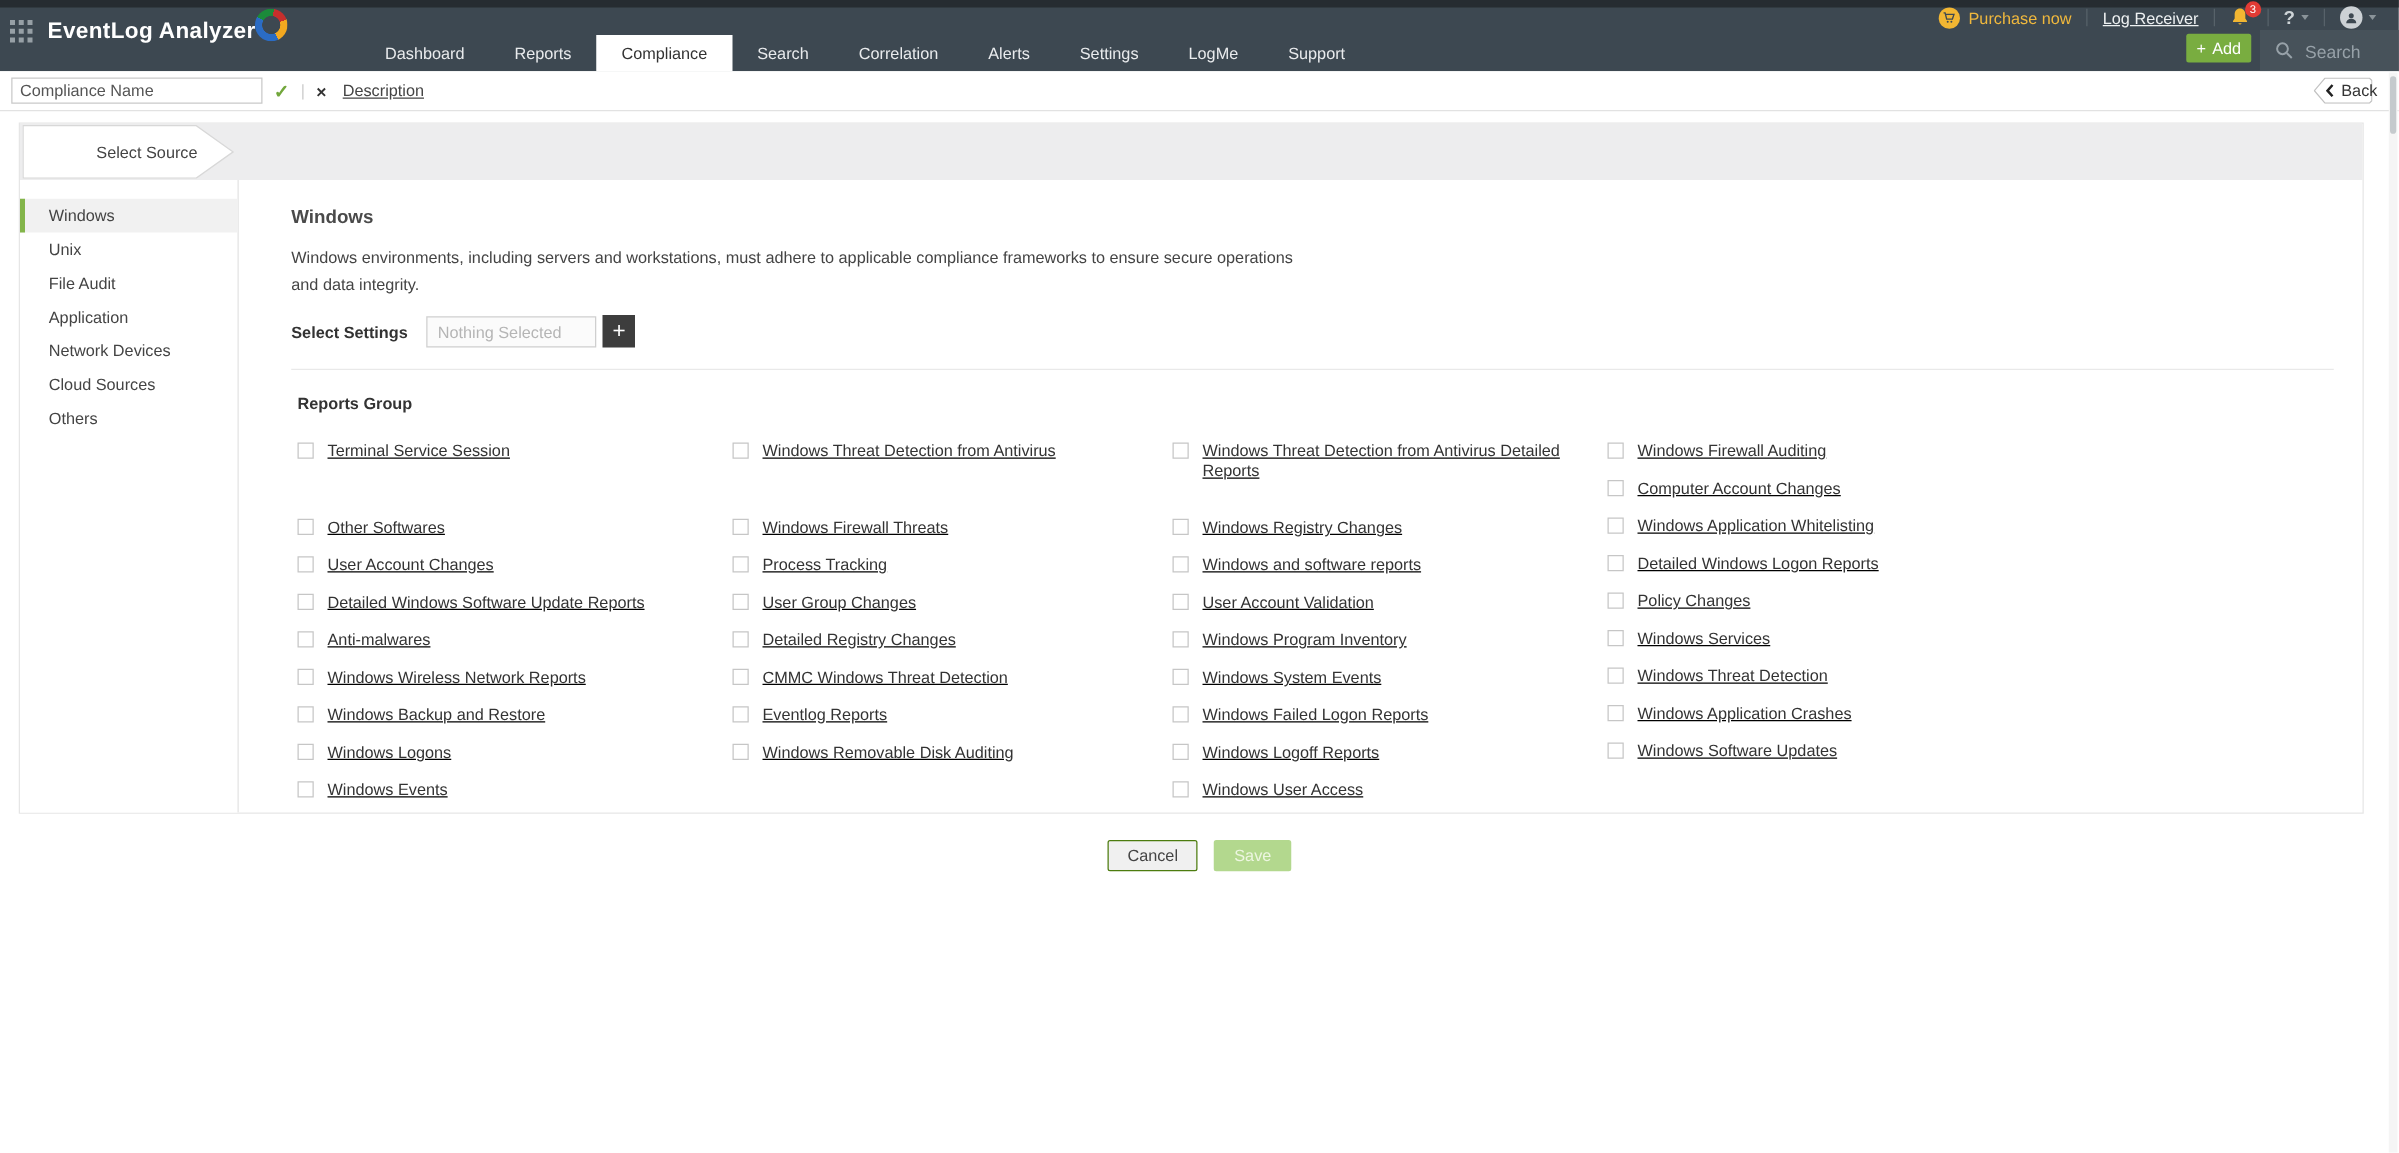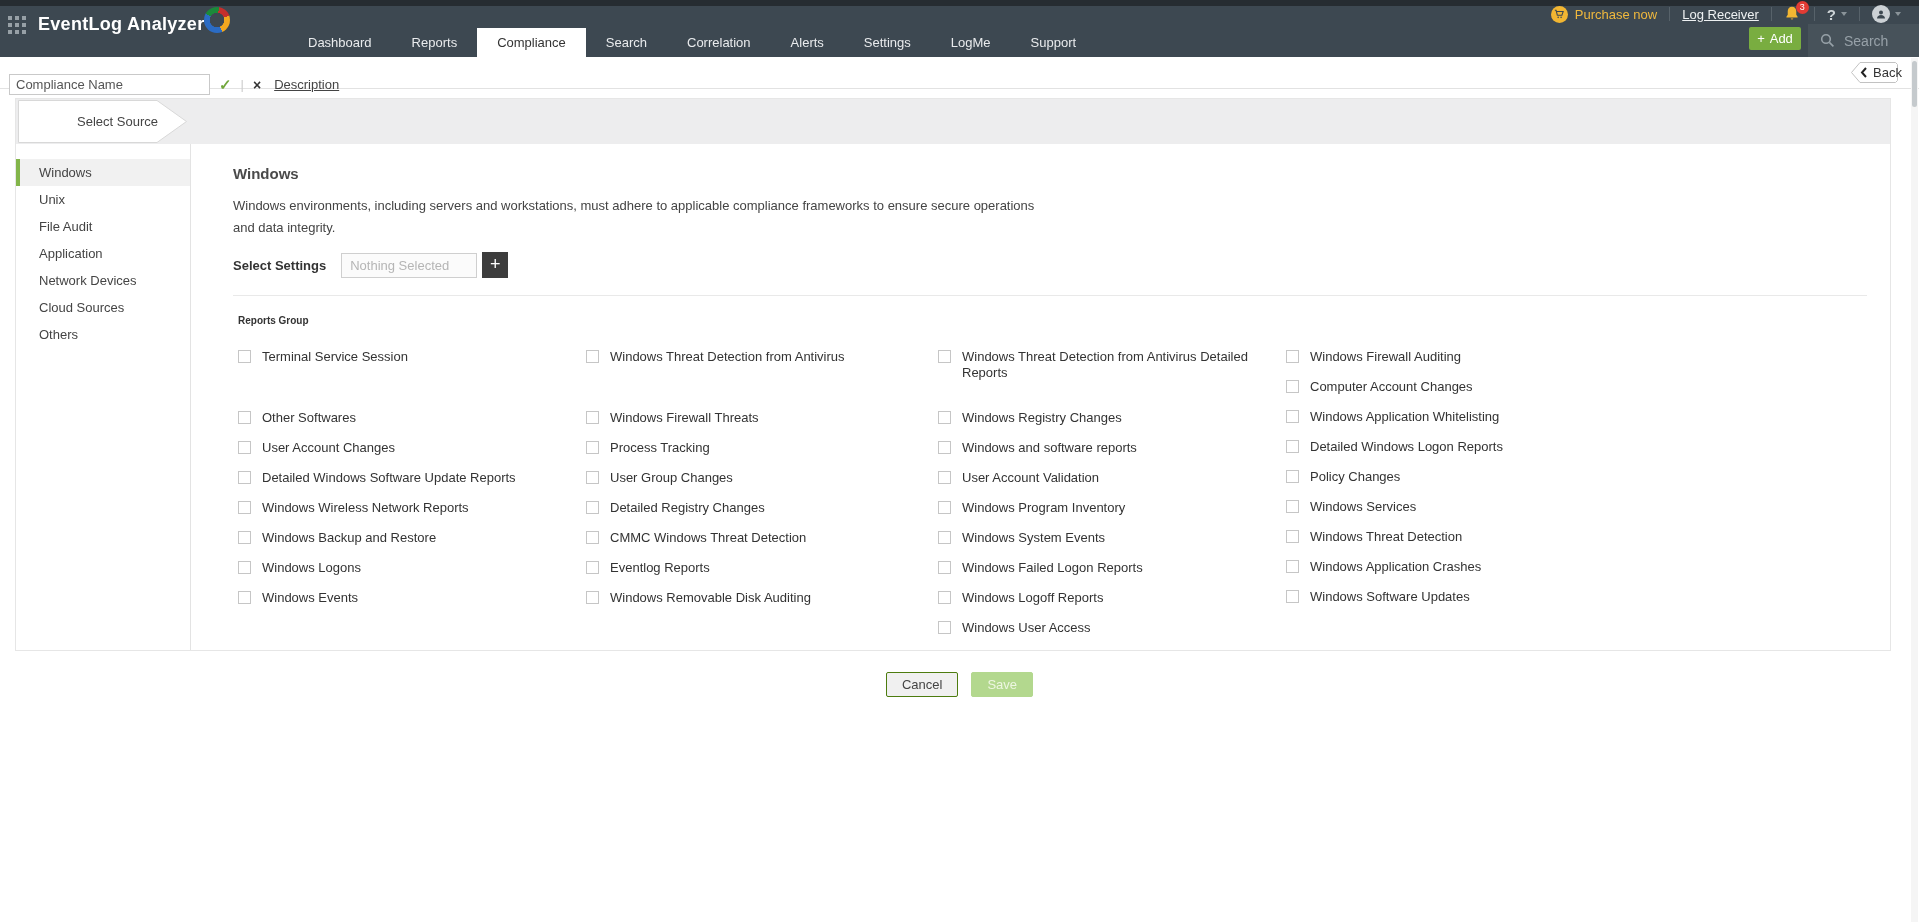--- a/index.html
+++ b/index.html
@@ -33,21 +33,21 @@
   .user-wrap { display:flex; align-items:center; gap:5px; cursor:pointer; }
   .avatar { width:18px; height:18px; border-radius:50%; background:#ccd1d5; display:flex; align-items:center; justify-content:center; }
 
   .add-btn { position:absolute; left:1749px; top:27px; width:52px; height:23px; background:#79ad40; border-radius:2px;
              color:#fff; font-size:13px; display:flex; align-items:center; justify-content:center; gap:5px; cursor:pointer; }
   .search-box { position:absolute; left:1808px; top:24px; width:111px; height:33px; background:#47525a;
                 display:flex; align-items:center; gap:9px; padding-left:12px; color:#97a1a8; font-size:14px; cursor:text; }
 
   
   .toolbar { position:absolute; top:57px; left:0; width:1919px; height:32px; background:#fff; border-bottom:1px solid #e2e2e2; }
-  .toolbar-left { position:absolute; left:9px; top:17px; display:flex; align-items:center; gap:9px; }
+  .toolbar-left { position:absolute; left:9px; top:5px; display:flex; align-items:center; gap:9px; }
   .name-input { width:201px; height:21px; border:1px solid #c9c9c9; font-size:13px; padding:0 6px; color:#333; outline:none; font-family:"Liberation Sans",sans-serif; }
   .name-input::placeholder { color:#555; }
   .tb-check { color:#72a73c; font-size:15px; font-weight:bold; cursor:pointer; }
   .tb-sep { color:#ccc; font-size:13px; }
   .tb-x { color:#333; font-size:14px; font-weight:bold; cursor:pointer; }
   .desc-link { color:#444; font-size:13px; text-decoration:underline; cursor:pointer; margin-left:4px; }
   .back-btn { position:absolute; right:21px; top:5px; width:47px; height:21px; cursor:pointer; }
   .back-btn svg { position:absolute; left:0; top:0; }
   .back-label { position:absolute; left:22px; top:3px; font-size:13px; color:#333; }
 
@@ -63,23 +63,23 @@
 
   .content { position:absolute; left:176px; top:45px; right:1px; bottom:1px; padding:21px 22px 0 41px; overflow:hidden; }
   .content-heading { font-size:15px; color:#4a4a4a; font-weight:bold; margin-bottom:13px; }
   .content-desc { font-size:13px; color:#444; line-height:22px; max-width:810px; margin-bottom:13px; }
   .devices-row { display:flex; align-items:center; }
   .devices-label { font-size:13px; font-weight:bold; color:#333; margin-right:15px; }
   .devices-select { width:136px; height:25px; border:1px solid #cfcfcf; background:#fbfbfb; color:#b5b5b5; font-size:13px;
                     display:flex; align-items:center; padding-left:8px; cursor:pointer; }
   .plus-btn { width:26px; height:26px; background:#3d3d3d; color:#fff; font-size:18px; line-height:24px; text-align:center; margin-left:5px; cursor:pointer; }
   .content-hr { border:none; border-top:1px solid #e9e9e9; margin:17px 0 0 0; }
-  .reports-group-label { font-size:10px; font-weight:bold; color:#333; margin:19px 0 10px 5px; }
-
-  .cb-grid { display:grid; grid-template-columns:348px 352px 348px auto; margin:23px 0 0 5px; align-items:start; }
+  .reports-group-label { font-size:13px; font-weight:bold; color:#333; margin:19px 0 10px 5px; }
+
+  .cb-grid { display:grid; grid-template-columns:348px 352px 348px auto; margin:23px 0 0 5px; align-items:start;text-decoration:underline; }
   .cb-col { display:flex; flex-direction:column; }
   .cb-item { min-height:30px; display:flex; align-items:flex-start; gap:11px; cursor:pointer; }
   .cb-item.tall { min-height:61px; }
   .cb-box { width:13px; height:13px; border:1px solid #c6c6c6; background:#fff; flex:none; margin-top:1px; }
   .cb-label { font-size:13px; color:#333; line-height:16px; max-width:318px; }
 
   
   .footer { position:absolute; top:672px; left:0; width:1919px; display:flex; justify-content:center; gap:13px; }
   .btn { font-size:13px; padding:4px 15px; border-radius:2px; cursor:pointer; font-family:"Liberation Sans",sans-serif; }
   .btn-cancel { background:#f0f0f0; border:1px solid #4d7c0f; color:#444; }
@@ -255,20 +255,24 @@
           <div class="cb-item">
           <span class="cb-box"></span>
           <span class="cb-label">User Account Changes</span>
         </div>
           <div class="cb-item">
           <span class="cb-box"></span>
           <span class="cb-label">Detailed Windows Software Update Reports</span>
         </div>
           <div class="cb-item">
           <span class="cb-box"></span>
+          <span class="cb-label">Anti-malwares</span>
+        </div>
+          <div class="cb-item">
+          <span class="cb-box"></span>
           <span class="cb-label">Windows Wireless Network Reports</span>
         </div>
           <div class="cb-item">
           <span class="cb-box"></span>
           <span class="cb-label">Windows Backup and Restore</span>
         </div>
           <div class="cb-item">
           <span class="cb-box"></span>
           <span class="cb-label">Windows Logons</span>
         </div>

